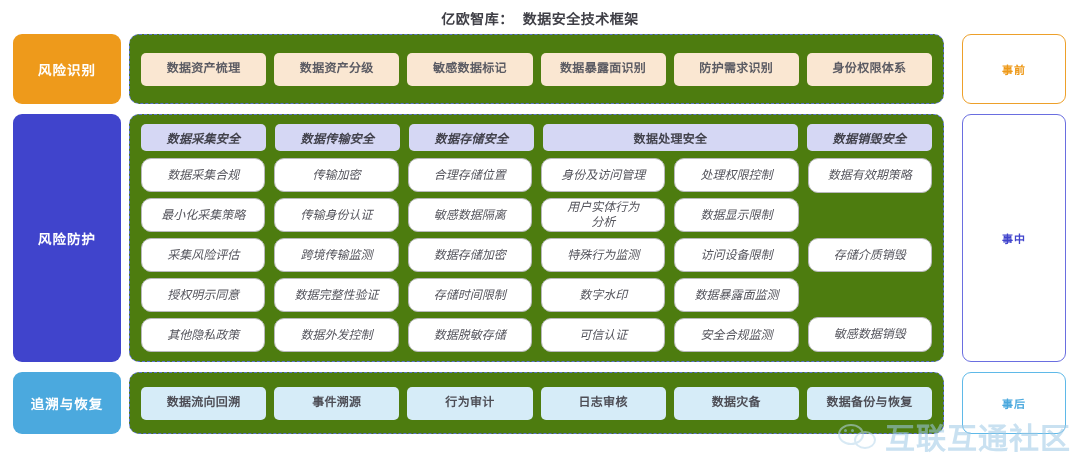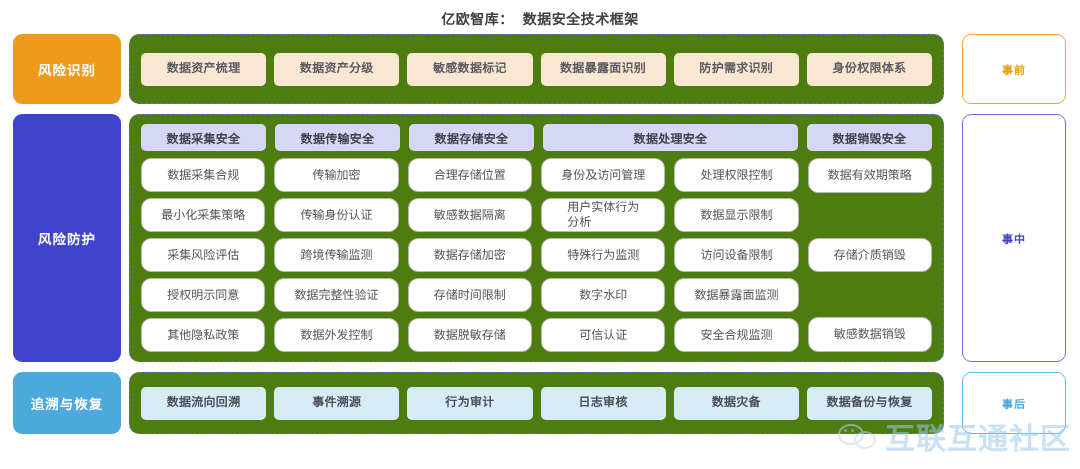--- a/index.html
+++ b/index.html
@@ -146,21 +146,21 @@
     border-radius: 5px;
     background: #d5d7f4;
     color: #43434d;
     font-size: 12px;
     font-weight: bold;
     display: flex;
     align-items: center;
     justify-content: center;
     letter-spacing: 0.3px;
   }
-  .col-1 { flex: 1 1 0; }
+  .col-1 { flex: 1 1 0; font-style: italic; }
   .col-2 { flex: 2.04 1 0; }
 
   .grid-body {
     flex: 1 1 auto;
     display: flex;
     gap: 9px;
   }
   .gcol {
     flex: 1 1 0;
     display: flex;
@@ -170,22 +170,24 @@
   .cell {
     flex: 1 1 0;
     border: 1px solid #b9b9bd;
     border-radius: 10px;
     background: #ffffff;
     color: #55555d;
     font-size: 12px;
     display: flex;
     align-items: center;
     justify-content: center;
+    text-align: center;
     line-height: 1.22;
     box-sizing: border-box;
+    font-style: italic;
   }
   .cell.empty {
     border: none;
     background: transparent;
   }
 
   
   #watermark {
     position: absolute;
     left: 838px;

